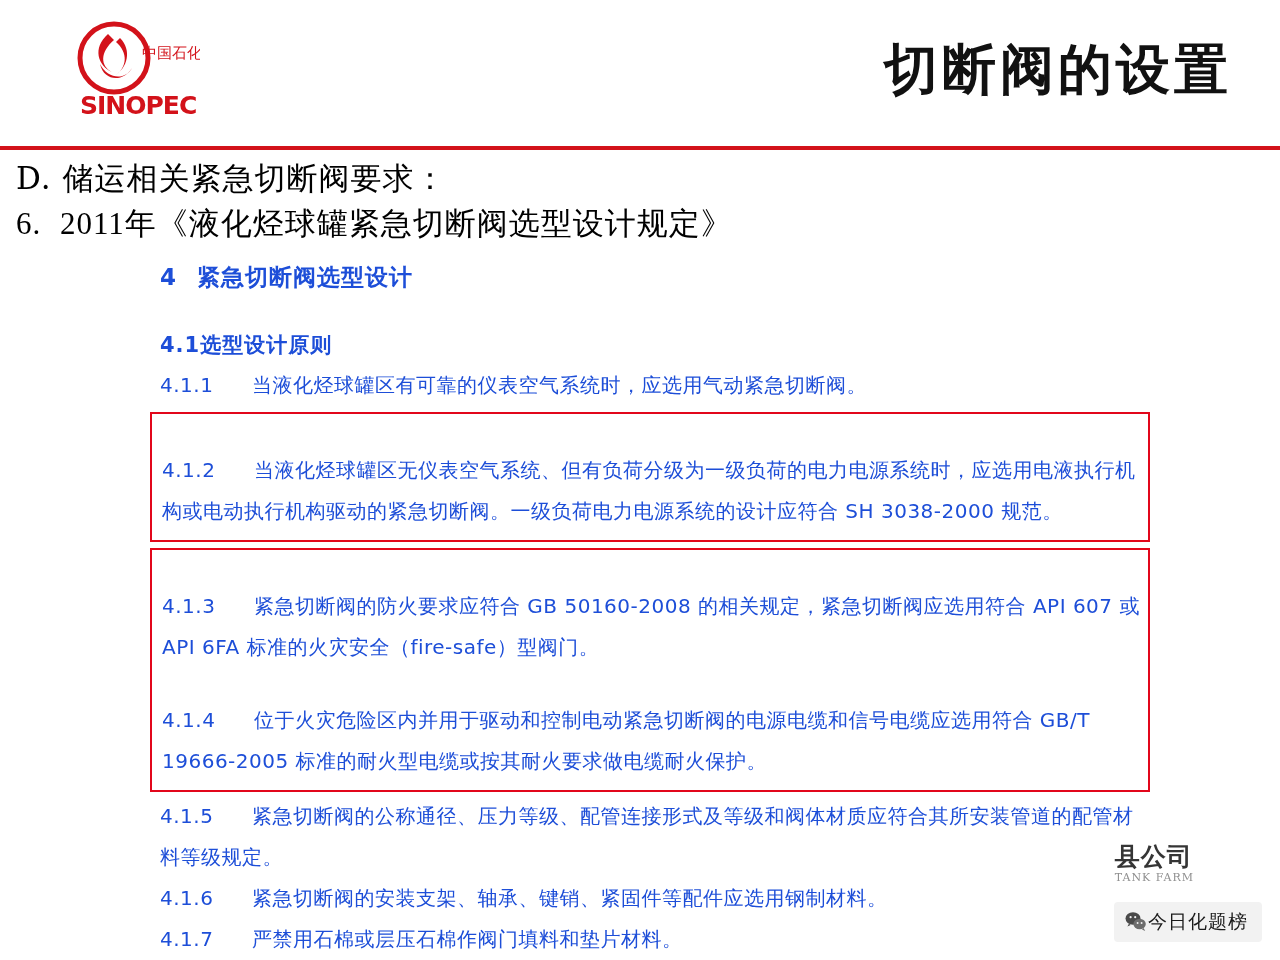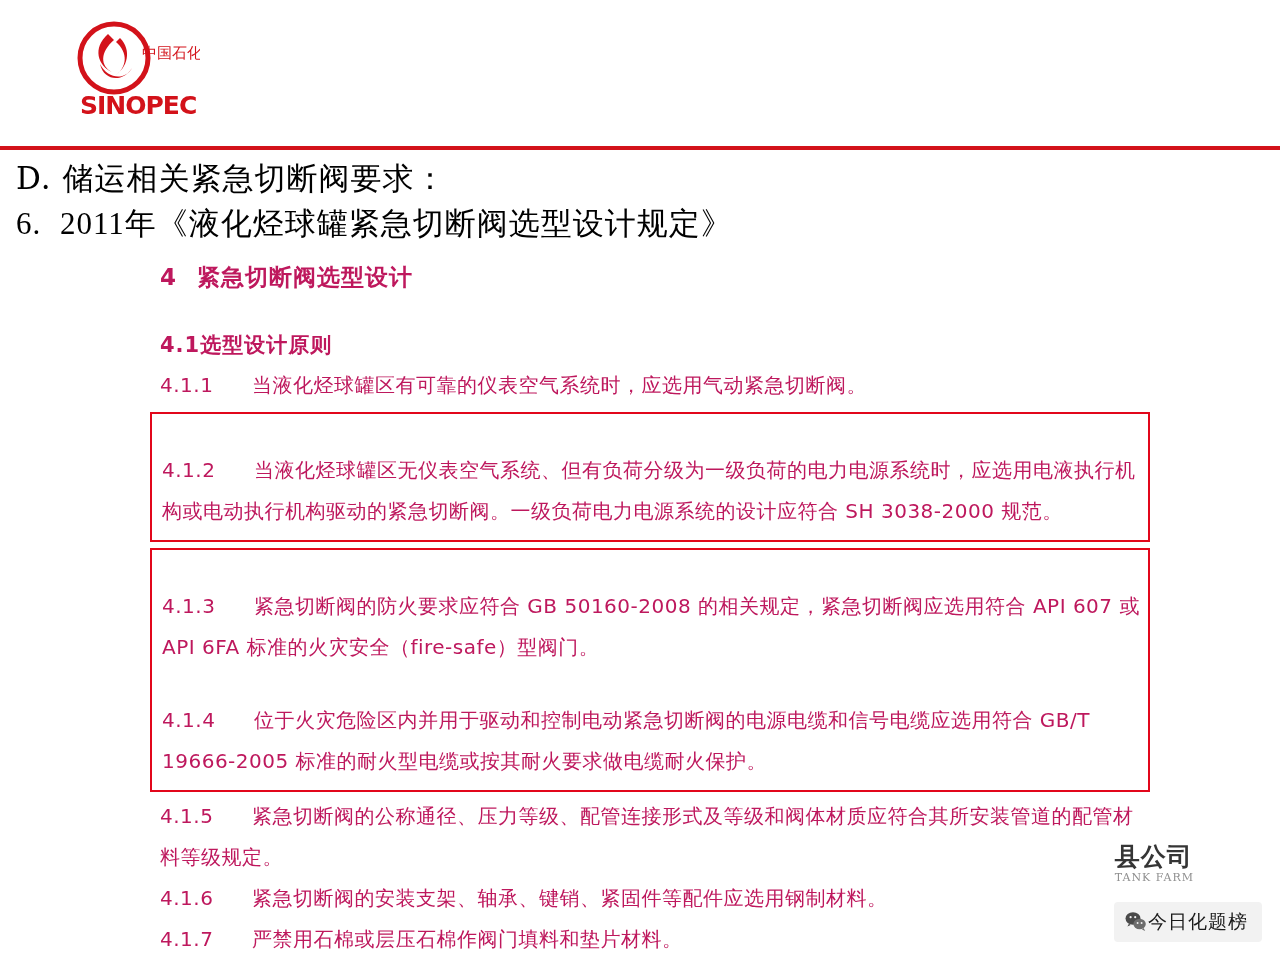--- a/index.html
+++ b/index.html
@@ -78,21 +78,21 @@
     display: inline-block;
     min-width: 44px;
   }
 
   
   .doc {
     position: relative;
     margin: 14px 0 0 150px;
     width: 1000px;
     font-family: "DejaVu Sans", sans-serif;
-    color: #be185d;
+    color: #1d4ed8;
   }
   .doc-h1 {
     font-size: 23px;
     font-weight: 700;
     letter-spacing: 1px;
     margin: 0 0 0 10px;
   }
   .doc-h1 .h1num { margin-right: 20px; }
 
   .doc-h2 {
@@ -185,20 +185,21 @@
       <path d="M38 16 C 22 30, 28 48, 42 54 C 30 48, 30 34, 44 22 Z" fill="#d3121a"></path>
       <path d="M50 20 C 62 32, 58 50, 44 58 C 58 50, 58 34, 46 24 Z" fill="#d3121a"></path>
       <path d="M30 46 C 38 62, 56 62, 62 50 C 54 64, 34 64, 30 46 Z" fill="#d3121a"></path>
 
       <text x="72" y="40" font-family="DejaVu Serif, serif" font-size="15" fill="#d3121a">中国石化</text>
 
       <text x="10" y="96" font-family="DejaVu Sans, sans-serif" font-size="25" font-weight="700" fill="#d3121a" letter-spacing="-1">SINOPEC</text>
     </svg>
   </div>
 
+  <div class="header-title">切断阀的设置</div>
   <div class="header-rule"></div>
 </div>
 
 <div class="slide-body">
 
   <div class="line-d">D. 储运相关紧急切断阀要求：</div>
 
   <div class="line-6">
     <span class="num">6.</span><span>2011年《液化烃球罐紧急切断阀选型设计规定》</span>
   </div>

